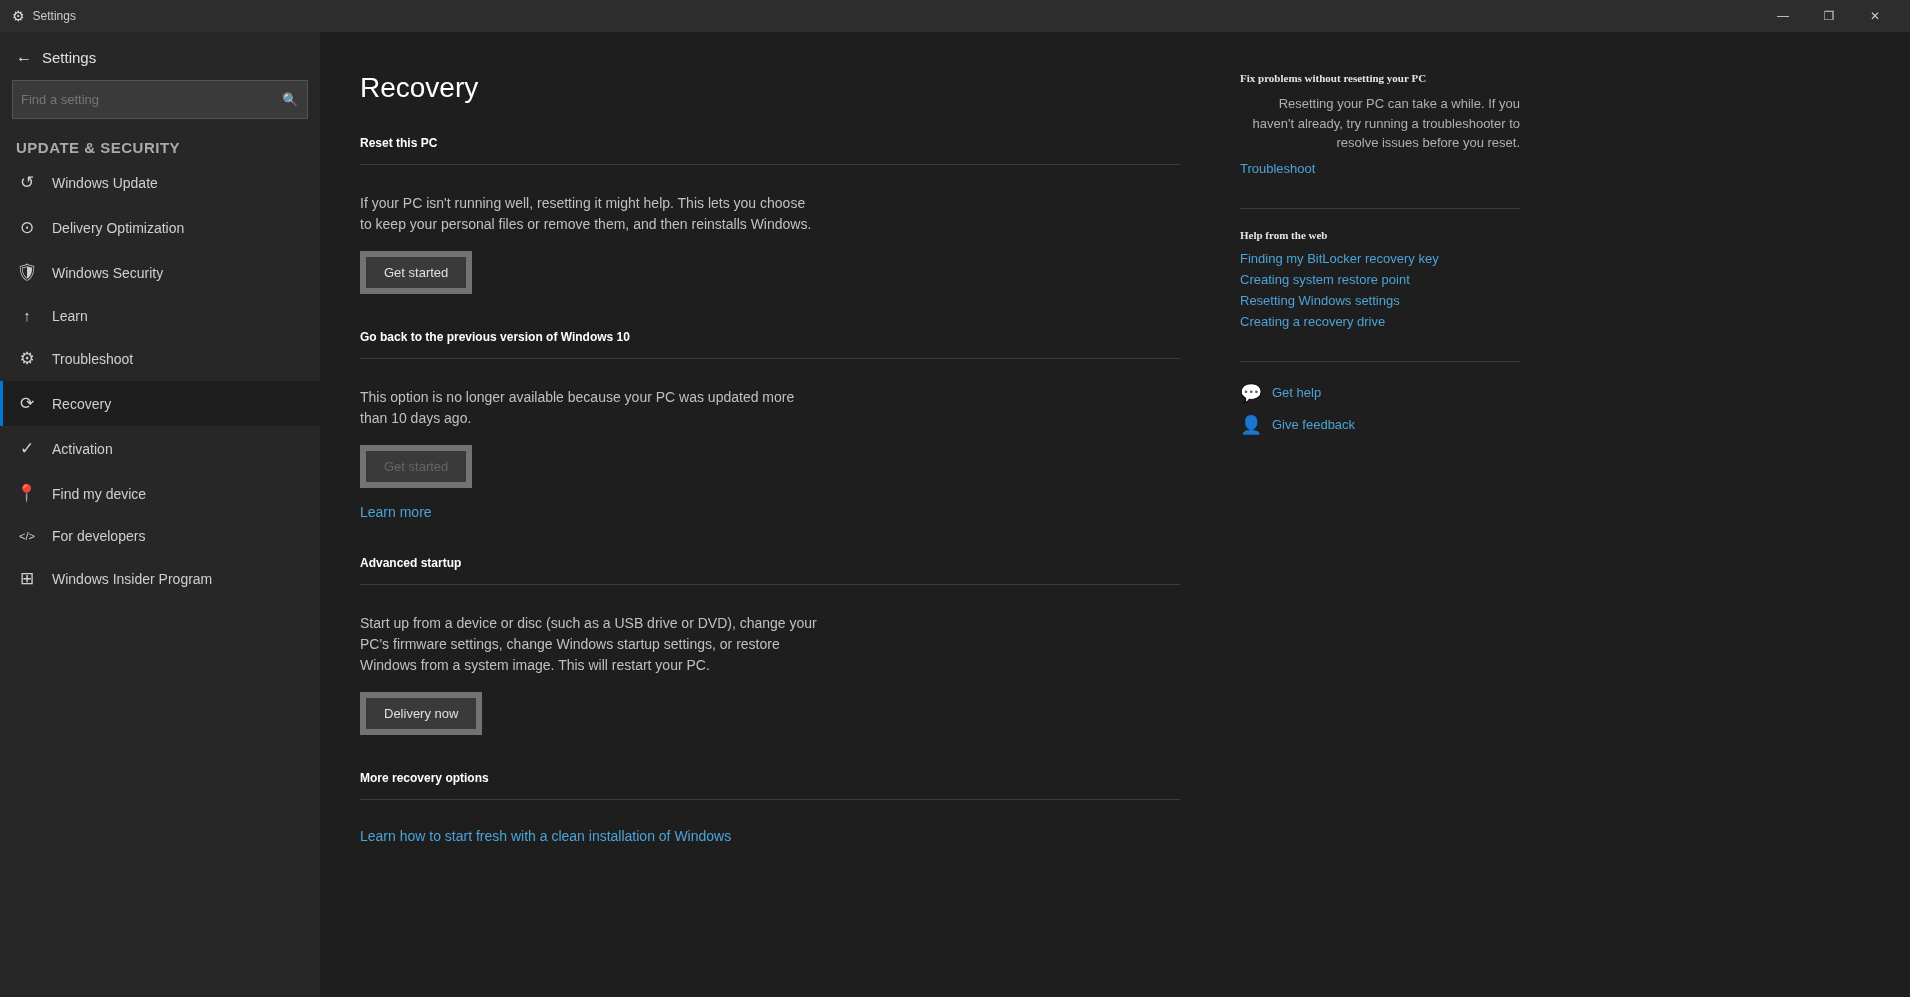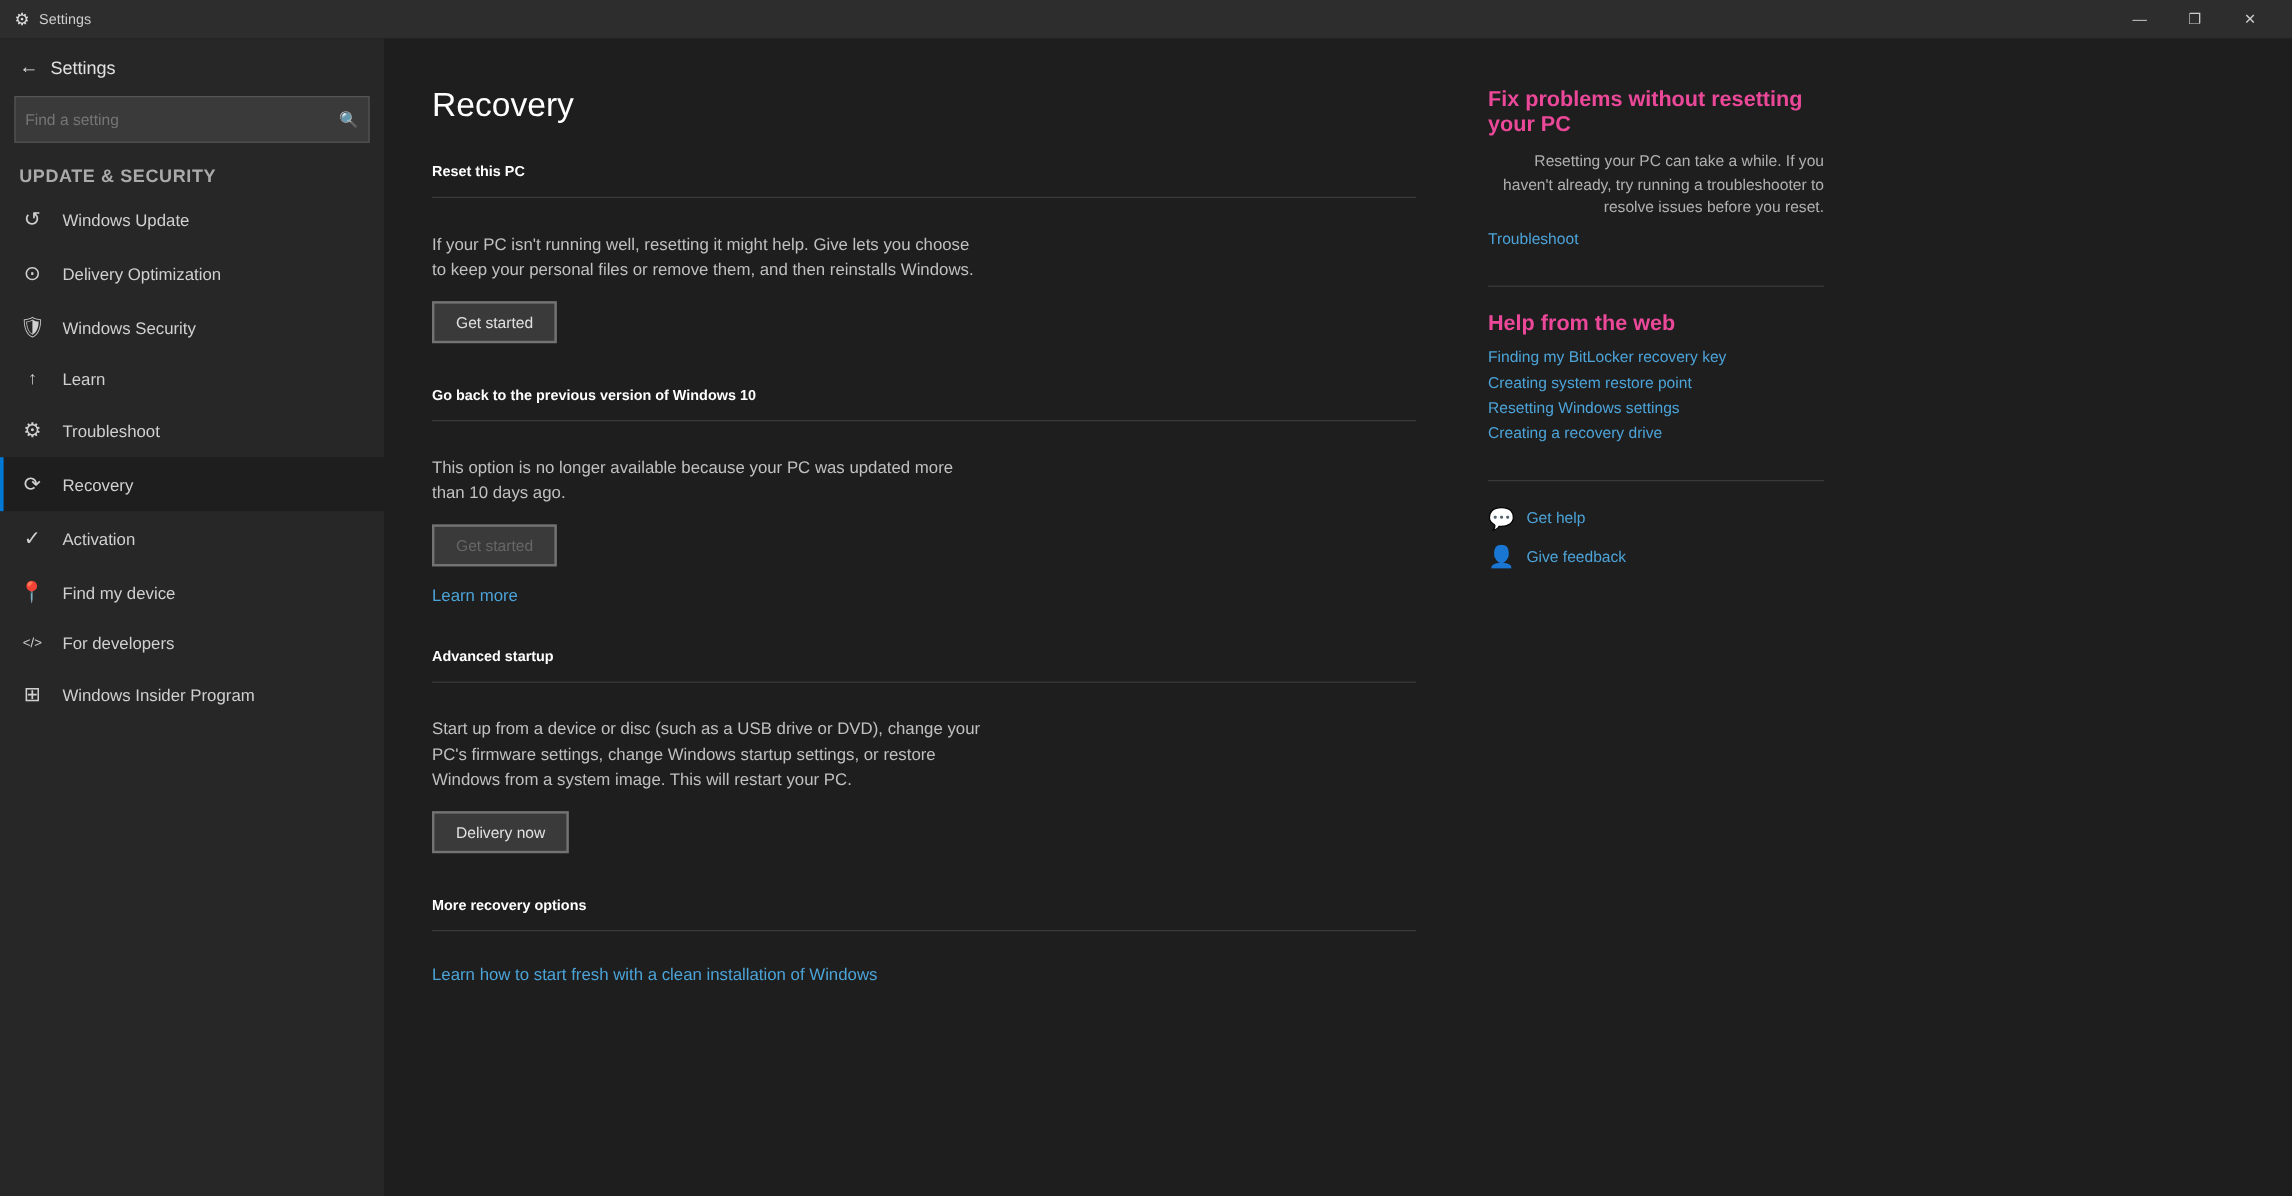--- a/index.html
+++ b/index.html
@@ -182,21 +182,21 @@
     .section-desc {
       color: #c0c0c0;
       font-size: 14px;
       line-height: 1.5;
       margin-bottom: 16px;
       max-width: 460px;
     }
 
     .btn {
       background: #3a3a3a;
-      border: 2px solid #737373;
+      border: 6px solid #737373;
       color: #e0e0e0;
       padding: 8px 18px;
       font-size: 13px;
       cursor: pointer;
       font-family: 'Segoe UI', Arial, sans-serif;
     }
     .btn:disabled {
       color: #666;
       cursor: default;
     }
@@ -218,24 +218,25 @@
     .content-right {
       width: 280px;
       flex-shrink: 0;
     }
 
     .right-section {
       margin-bottom: 32px;
     }
 
     .right-section-title {
-      font-size: 18px;
+      font-size: 11px;
       font-weight: 600;
-      color: #ec4899;
+      color: #e5e5e5;
       margin-bottom: 10px;
+      font-family: Liberation Serif, serif;
     }
 
     .right-section-desc {
       font-size: 13px;
       color: #b0b0b0;
       line-height: 1.5;
       margin-bottom: 8px;
       text-align: right;
     }
 
@@ -351,21 +352,21 @@
   </div>
 
   <div class="content">
     <div class="content-main">
 
       <h1 class="page-title">Recovery</h1>
 
       <div class="section">
         <h2 class="section-title">Reset this PC</h2>
         <hr class="divider">
-        <p class="section-desc">If your PC isn't running well, resetting it might help. Give lets you choose to keep your personal files or remove them, and then reinstalls Windows.</p>
+        <p class="section-desc">If your PC isn't running well, resetting it might help. This lets you choose to keep your personal files or remove them, and then reinstalls Windows.</p>
         <button class="btn">Get started</button>
       </div>
 
       <div class="section">
         <h2 class="section-title">Go back to the previous version of Windows 10</h2>
         <hr class="divider">
         <p class="section-desc">This option is no longer available because your PC was updated more than 10 days ago.</p>
         <button class="btn" disabled="">Get started</button>
         <br><br>
         <a class="link" href="#">Learn more</a>

